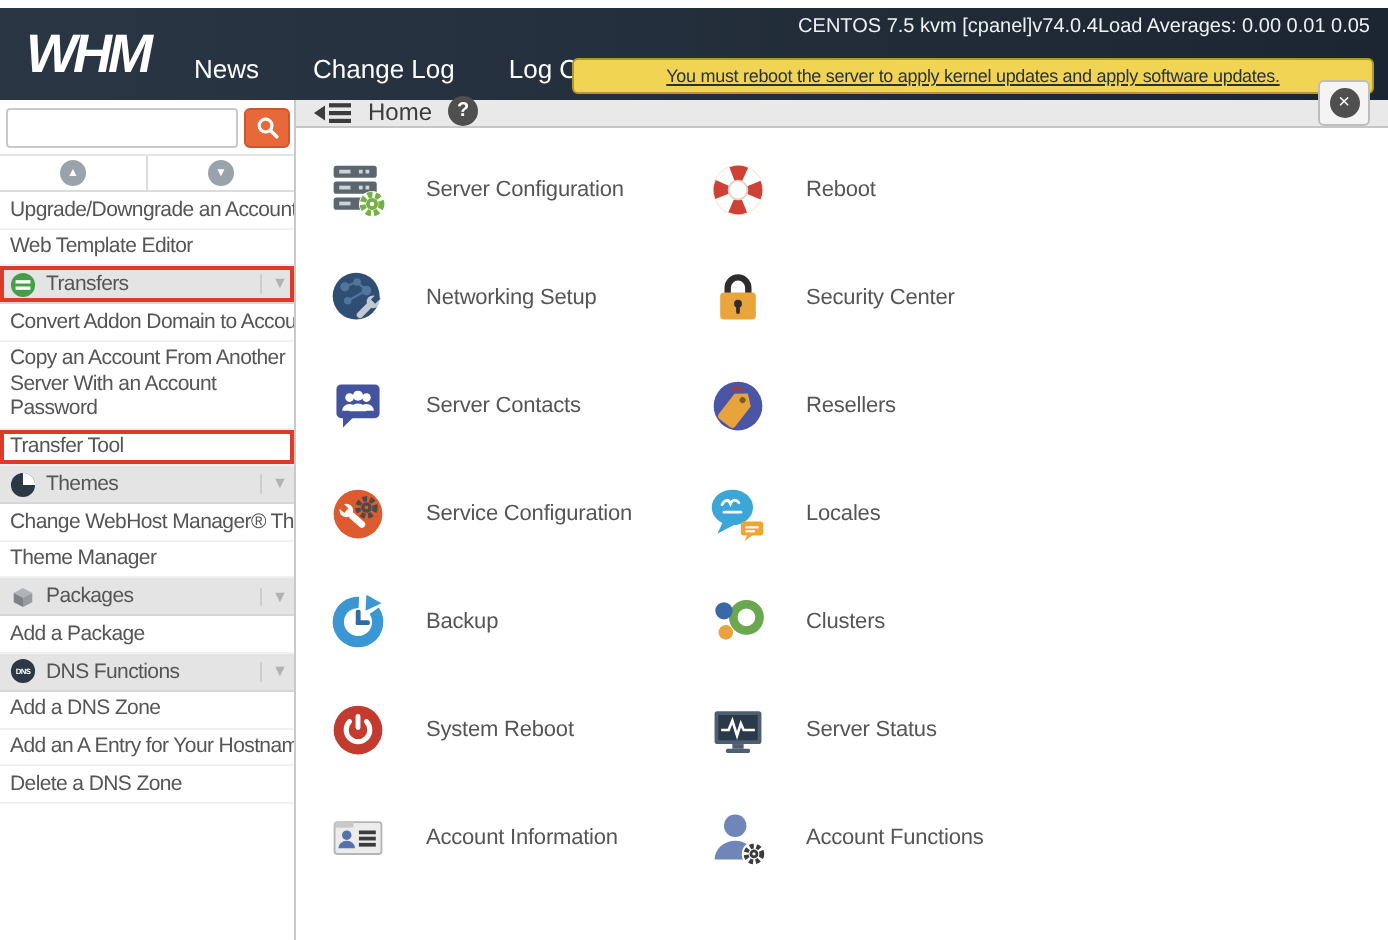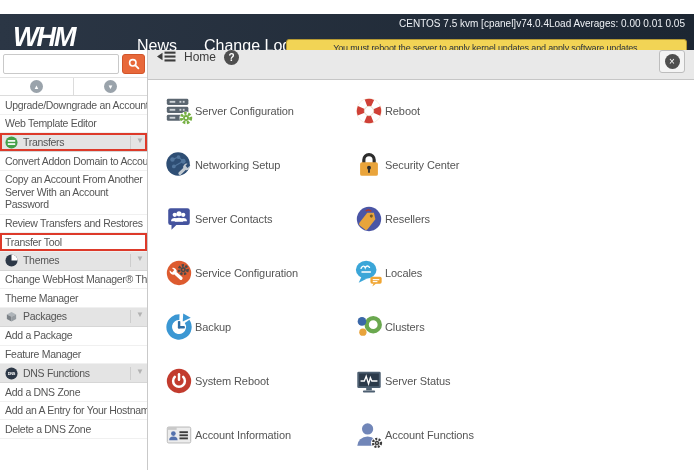--- a/index.html
+++ b/index.html
@@ -1,62 +1,62 @@
 <!DOCTYPE html>
 <html><head>
 <meta charset="utf-8">
 <style>
   html,body{margin:0;padding:0;width:694px;height:470px;overflow:hidden;
     font-family:"Liberation Sans",sans-serif;background:#fff;position:relative;}
   *{box-sizing:border-box;}
-  .topbar{position:absolute;top:14px;left:0;right:0;height:50px;
+  .topbar{position:absolute;top:4px;left:0;right:0;height:50px;
     background:linear-gradient(to right,#2b3645,#1c2632);}
   .logo{position:absolute;left:13px;top:8px;font-size:27px;font-style:italic;
     font-weight:bold;color:#fff;letter-spacing:-2px;cursor:pointer;}
-  .topnav{position:absolute;left:97px;top:23px;display:flex;gap:27px;font-size:16px;color:#fdfdfd;margin-left:40px;}
+  .topnav{position:absolute;left:97px;top:23px;display:flex;gap:27px;font-size:13px;color:#fdfdfd;}
   .topnav span{cursor:pointer;white-space:nowrap;}
   .sysinfo{position:absolute;right:9px;top:4px;font-size:10px;color:#eef1f5;display:flex;white-space:nowrap;}
   .alert{position:absolute;right:7px;top:25px;width:401px;height:18px;background:#f2d455;
     border:1px solid #b39732;border-radius:3px;color:#28313e;font-size:9px;letter-spacing:-0.15px;
     padding:3px 4px;white-space:nowrap;overflow:hidden;text-decoration:underline;text-align:center;cursor:pointer;}
 
   .sidebar{position:absolute;top:50px;left:0;width:148px;bottom:0;background:#fff;
     border-right:1px solid #c9c9c9;overflow:hidden;}
   .search-row{display:flex;padding:3px 2px 3px 3px;gap:3px;align-items:center;height:27px;}
   .search-input{flex:1;min-width:0;height:20px;border:1px solid #c9c9c9;border-radius:2px;outline:none;font-size:10px;padding:0 4px;}
   .search-btn{width:23px;height:20px;background:#e8683a;border:1px solid #d1552a;border-radius:3px;
     display:flex;align-items:center;justify-content:center;cursor:pointer;flex:0 0 auto;}
   .pager{display:flex;border-top:1px solid #e4e4e4;border-bottom:1px solid #dcdcdc;height:19px;}
   .pager-half{flex:1;display:flex;align-items:center;justify-content:center;cursor:pointer;}
   .pager-half + .pager-half{border-left:1px solid #dcdcdc;}
   .pager-circle{width:13px;height:13px;border-radius:50%;background:#9aa3ab;color:#fff;font-size:6px;
     display:flex;align-items:center;justify-content:center;line-height:1;}
   .side-item{padding:2.5px 4px 2.5px 5px;font-size:10.5px;letter-spacing:-0.3px;line-height:1.2;color:#555;
     border-bottom:1px solid #f0f0f0;white-space:nowrap;overflow:hidden;cursor:pointer;}
   .side-item.wrap{white-space:normal;}
-  .side-header{display:flex;gap:5px;background:#e4e4e4;padding:2.5px 4px 2.5px 5px;
+  .side-header{display:flex;align-items:center;gap:5px;background:#e4e4e4;padding:2.5px 4px 2.5px 5px;
     font-size:10.5px;letter-spacing:-0.3px;line-height:1.2;color:#555;border-bottom:1px solid #d6d6d6;cursor:pointer;}
   .side-header .hicon{display:flex;flex:0 0 auto;}
   .side-header .hlabel{flex:1;white-space:nowrap;overflow:hidden;}
   .side-header .chev{color:#b2b2b2;font-size:8px;border-left:1px solid #cdcdcd;padding-left:5px;width:13px;text-align:center;}
   .hl{box-shadow:inset 0 0 0 2px #dd3a2a;}
 
   .main{position:absolute;top:50px;left:148px;right:0;bottom:0;background:#fff;}
-  .crumb{height:30px;background:#e9e9e9;border-bottom:1px solid #c6c6c6;display:flex;align-items:flex-start;
+  .crumb{height:14px;background:#e9e9e9;border-bottom:1px solid #c6c6c6;display:flex;align-items:flex-end;
     padding:0 9px;gap:8px;}
   .collapse-btn{display:flex;cursor:pointer;}
   .crumb-title{font-size:12px;color:#3c3c3c;}
   .help-badge{width:15px;height:15px;border-radius:50%;background:#4f4f4f;color:#fff;font-size:10px;
     font-weight:bold;display:flex;align-items:center;justify-content:center;cursor:pointer;line-height:1;}
   .close-btn{margin-left:auto;width:26px;height:23px;background:#f4f4f4;border:1px solid #bdbdbd;border-radius:3px;
     display:flex;align-items:center;justify-content:center;cursor:pointer;}
   .close-circle{width:15px;height:15px;border-radius:50%;background:#4f4f4f;color:#fff;font-size:10px;
     display:flex;align-items:center;justify-content:center;line-height:1;}
   .grid{display:grid;grid-template-columns:190px 1fr;padding:4px 0 0 16px;}
-  .gcell{height:54px;display:flex;align-items:center;gap:1px;cursor:pointer;}
+  .gcell{height:54px;display:flex;align-items:center;gap:19px;cursor:pointer;}
   .gcell svg{flex:0 0 auto;}
   .glabel{font-size:11px;color:#555;letter-spacing:-0.1px;white-space:nowrap;}
 </style>
 </head>
 <body>
 
 <div class="topbar">
   <div class="logo">WHM</div>
   <div class="topnav">
     <span>News</span>
@@ -100,21 +100,20 @@
         <rect x="3" y="4.4" width="8" height="1.8" fill="#fff"></rect>
         <rect x="3" y="7.8" width="8" height="1.8" fill="#fff"></rect>
       </svg>
     </span>
     <span class="hlabel">Transfers</span>
     <span class="chev">▼</span>
   </div>
 
   <div class="side-item">Convert Addon Domain to Account</div>
   <div class="side-item wrap">Copy an Account From Another Server With an Account Password</div>
-  <div class="side-item">Review Transfers and Restores</div>
   <div class="side-item hl">Transfer Tool</div>
 
   <div class="side-header">
     <span class="hicon">
       <svg width="13" height="13" viewBox="0 0 14 14">
         <circle cx="7" cy="7" r="6.5" fill="#2d3847"></circle>
         <path d="M7 7 V0.5 A6.5 6.5 0 0 1 13.5 7 Z" fill="#fff"></path>
       </svg>
     </span>
     <span class="hlabel">Themes</span>
@@ -130,21 +129,20 @@
         <path d="M2 4.8 l5-2.6 5 2.6 -5 2.6 z" fill="#aeb4b9"></path>
         <path d="M2 4.8 v5 l5 2.6 v-5 z" fill="#7c8287"></path>
         <path d="M12 4.8 v5 l-5 2.6 v-5 z" fill="#969ca1"></path>
       </svg>
     </span>
     <span class="hlabel">Packages</span>
     <span class="chev">▼</span>
   </div>
 
   <div class="side-item">Add a Package</div>
-  <div class="side-item">Feature Manager</div>
 
   <div class="side-header">
     <span class="hicon">
       <svg width="13" height="13" viewBox="0 0 14 14">
         <circle cx="7" cy="7" r="6.5" fill="#2d3847"></circle>
         <text x="7" y="8.7" font-size="4.2" fill="#fff" text-anchor="middle" font-weight="bold">DNS</text>
       </svg>
     </span>
     <span class="hlabel">DNS Functions</span>
     <span class="chev">▼</span>

